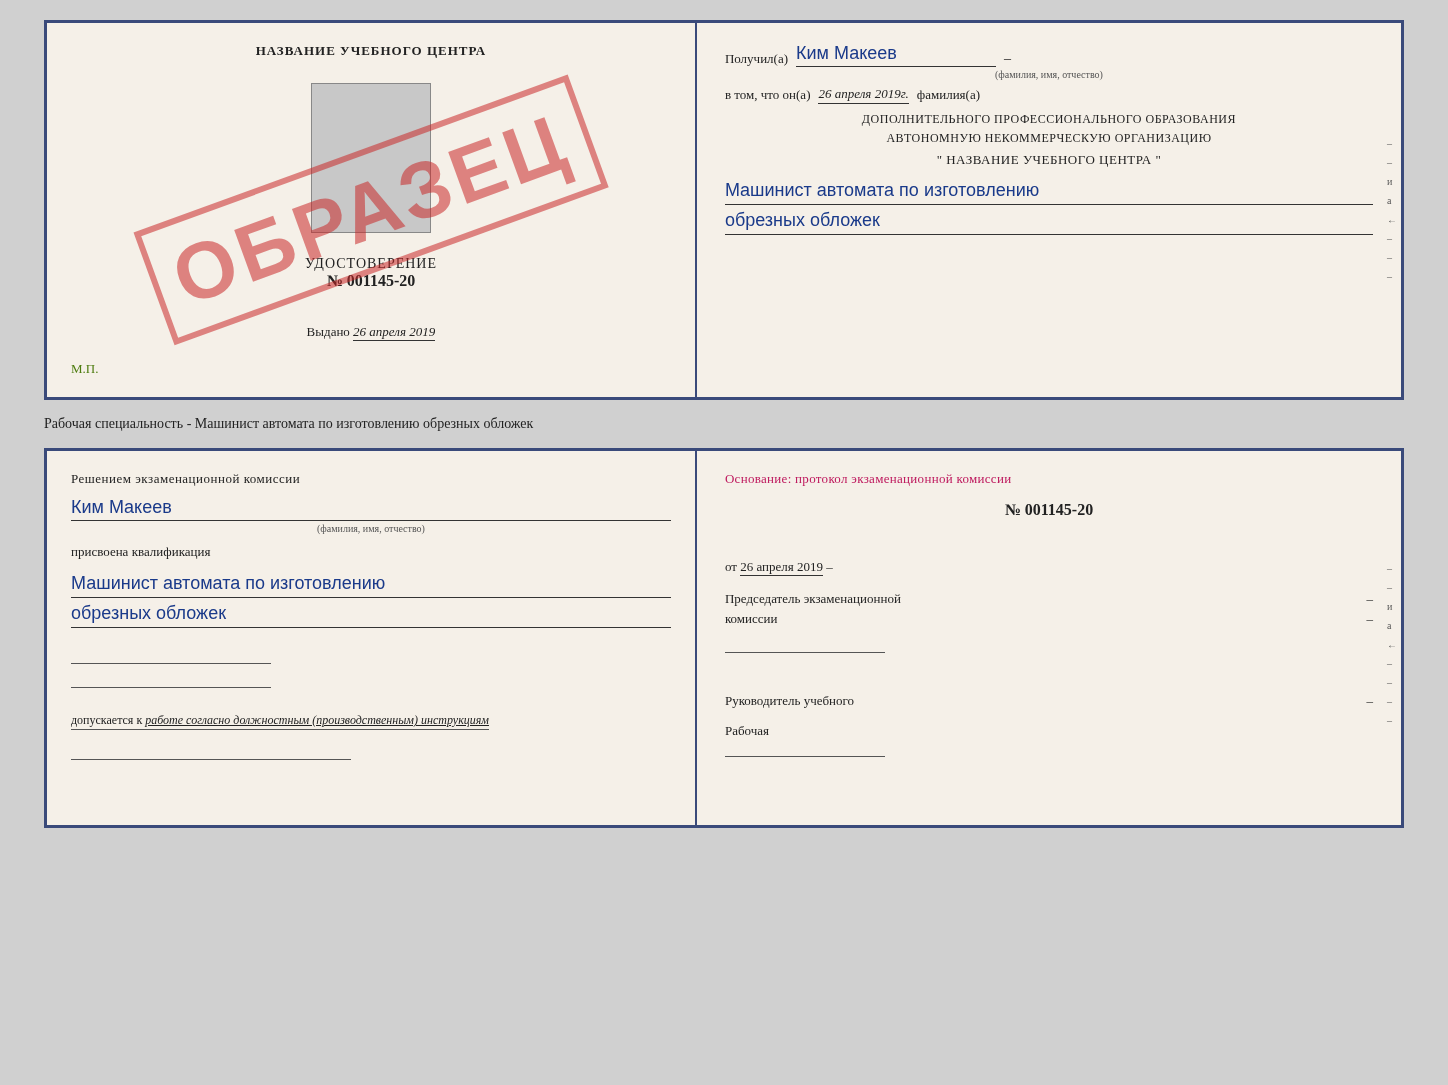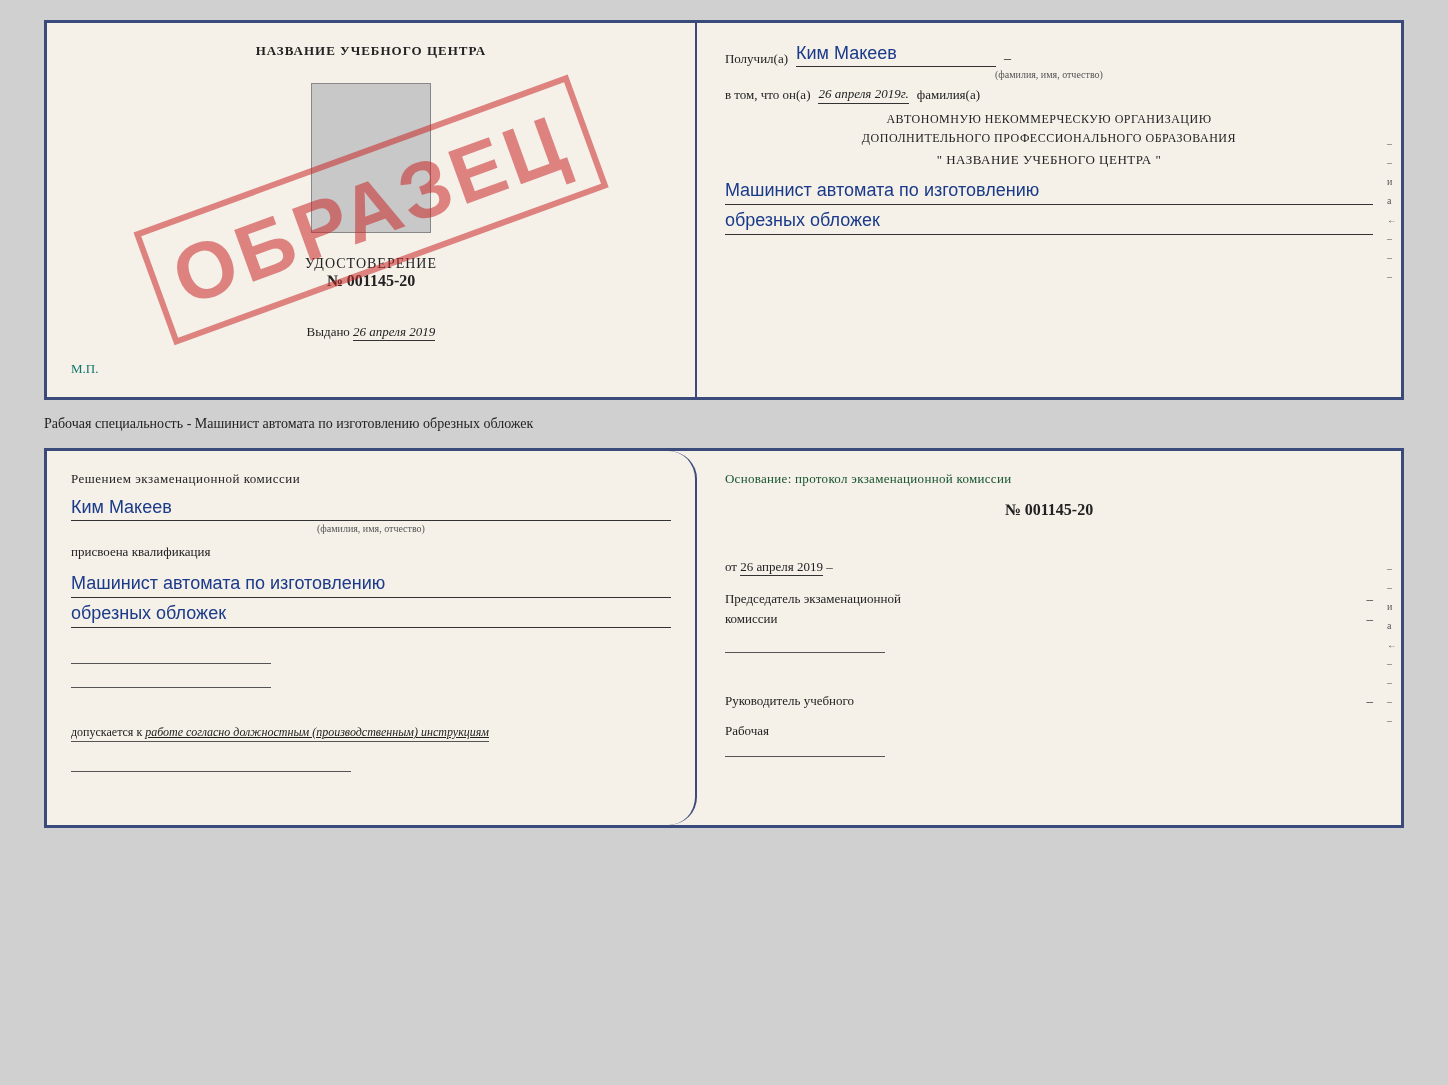--- a/index.html
+++ b/index.html
@@ -88,21 +88,21 @@
     }
 
     .vydano-line {
       font-size: 13px;
       color: #222;
       margin-top: 20px;
     }
 
     .mp-line {
       font-size: 13px;
-      color: #0f766e;
+      color: #4d7c0f;
       margin-top: 8px;
       align-self: flex-start;
     }
 
     
     .watermark-obrazec {
       position: absolute;
       top: 50%;
       left: 50%;
       transform: translate(-50%, -50%) rotate(-20deg);
@@ -217,21 +217,20 @@
       min-height: 380px;
     }
 
     .bottom-left {
       width: 48%;
       border-right: 2px solid #3a4a7a;
       padding: 20px 24px;
       display: flex;
       flex-direction: column;
       gap: 10px;
-      border-radius: 28px;
     }
 
     .bottom-right {
       width: 52%;
       padding: 20px 28px 16px 28px;
       display: flex;
       flex-direction: column;
       gap: 14px;
       position: relative;
     }
@@ -278,21 +277,21 @@
     }
 
     .signature-line {
       border-bottom: 1px solid #555;
       width: 160px;
       margin-top: 24px;
     }
 
     .osnovaniye-text {
       font-size: 13px;
-      color: #14532d;
+      color: #be185d;
       letter-spacing: 0.3px;
     }
 
     .protocol-number {
       font-size: 16px;
       font-weight: bold;
       color: #222;
       text-align: center;
     }
 
@@ -383,22 +382,22 @@
         <div class="small-caption">(фамилия, имя, отчество)</div>
       </div>
 
       <div class="vtom-line">
         <span>в том, что он(а)</span>
         <span class="date-underline">26 апреля 2019г.</span>
         <span>фамилия(а)</span>
       </div>
 
       <div class="org-block">
+        <div>ДОПОЛНИТЕЛЬНОГО ПРОФЕССИОНАЛЬНОГО ОБРАЗОВАНИЯ</div>
         <div>АВТОНОМНУЮ НЕКОММЕРЧЕСКУЮ ОРГАНИЗАЦИЮ</div>
-        <div>ДОПОЛНИТЕЛЬНОГО ПРОФЕССИОНАЛЬНОГО ОБРАЗОВАНИЯ</div>
         <div style="font-size:13px;margin-top:2px;">"  НАЗВАНИЕ УЧЕБНОГО ЦЕНТРА  "</div>
       </div>
 
       <div>
         <div class="profession-cursive">Машинист автомата по изготовлению</div>
         <div class="profession-cursive" style="margin-top:2px;">обрезных обложек</div>
       </div>
 
       <div class="right-edge-lines">
         <span class="edge-dash">–</span>
@@ -432,21 +431,21 @@
       <div>
         <div class="qualification-cursive">Машинист автомата по изготовлению</div>
         <div class="qualification-cursive" style="margin-top:2px;">обрезных обложек</div>
       </div>
 
       <div class="bottom-lines-left">
         <div class="blank-underline"></div>
         <div class="blank-underline"></div>
       </div>
 
-      <div style="margin-top:24px;">
+      <div style="margin-top:12px;">
         <span class="dopuskaetsya-line">
           <span>допускается к</span>
           <span class="dopuskaetsya-italic" style="font-style:italic; text-decoration:underline;">работе согласно должностным (производственным) инструкциям</span>
         </span>
       </div>
 
       <div class="blank-underline" style="width:280px; margin-top:4px;"></div>
 
     </div>
 

